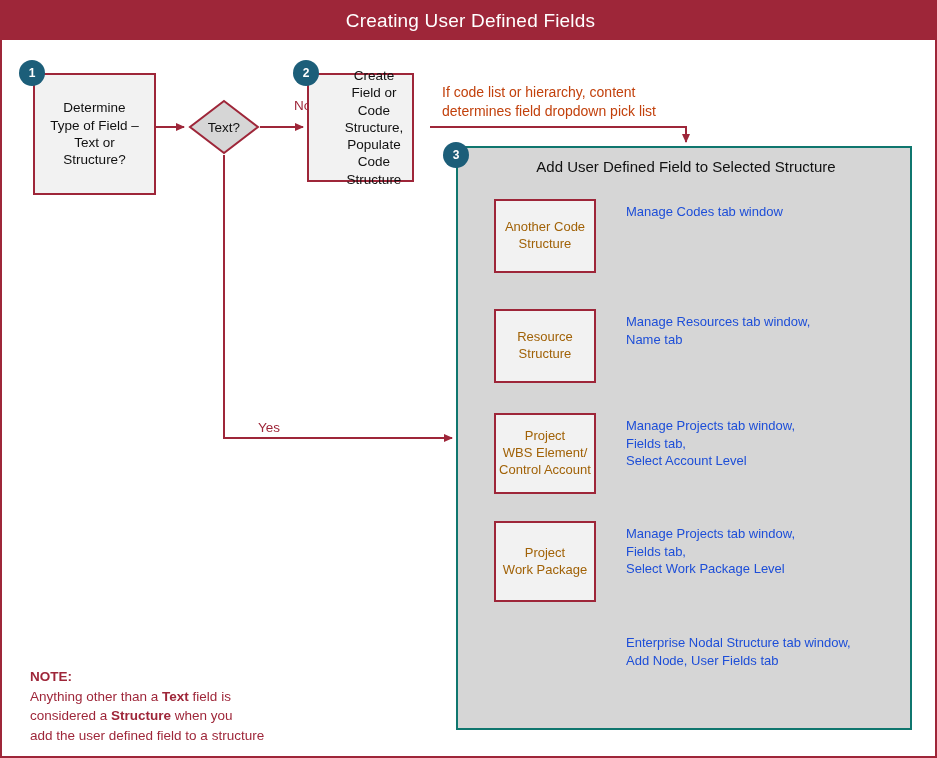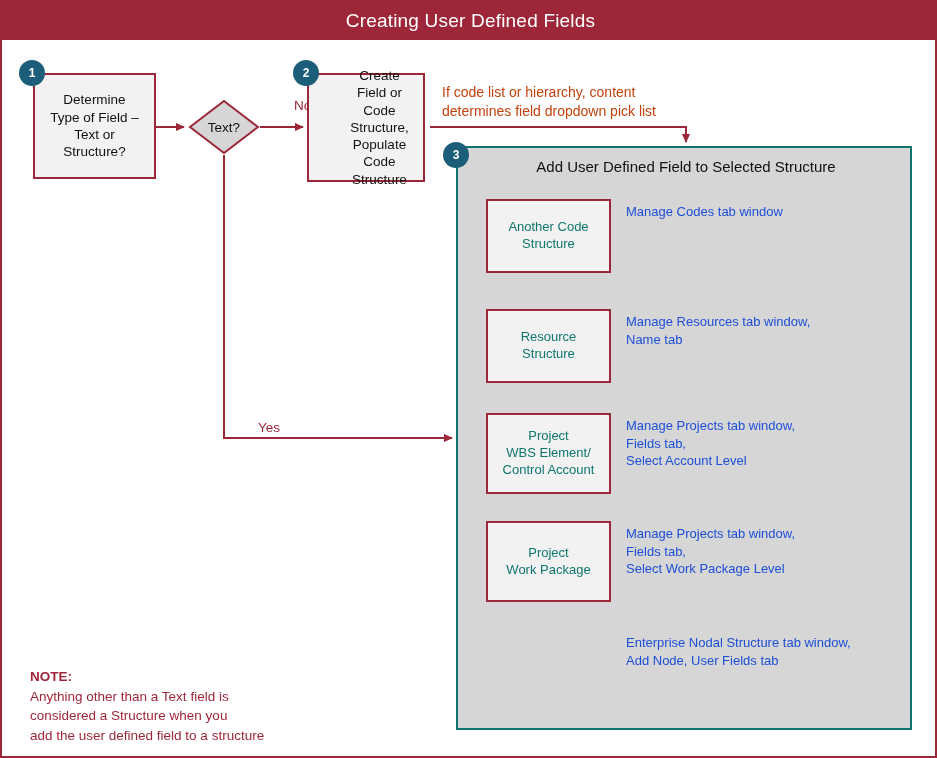--- a/index.html
+++ b/index.html
@@ -90,31 +90,31 @@
     position: absolute;
     left: 0; top: 10px;
     width: 456px;
     text-align: center;
     font-size: 15px;
     color: #111111;
   }
   .sub-row { position: absolute; left: 28px; width: 420px; }
   .sub-box {
     position: absolute;
-    left: 0; top: 0;
-    width: 125px;
+    left: 8px; top: 0;
+    width: 102px;
     background: #f2f2f2;
     border: 2px solid #9e2639;
     box-sizing: border-box;
     display: flex;
     align-items: center;
     justify-content: center;
     text-align: center;
     font-size: 13px;
-    color: #0f766e;
+    color: #a16207;
     line-height: 1.3;
   }
   .sub-note {
     position: absolute;
     left: 140px; top: 4px;
     width: 280px;
     font-size: 13px;
     color: #1d4ed8;
     line-height: 1.35;
   }
@@ -133,21 +133,21 @@
   
   #note {
     position: absolute;
     left: 28px; top: 665px;
     width: 330px;
     font-size: 13.5px;
     color: #9e2639;
     line-height: 1.45;
   }
   #note .hd { font-weight: bold; }
-  #note b { font-weight: normal; }
+  #note b { font-weight: bold; }
   
   #wires {
     position: absolute;
     left: 0; top: 0;
     width: 937px; height: 758px;
     pointer-events: none;
   }
 </style>
 </head>
 <body>
@@ -166,37 +166,37 @@
     <path d="M154,125 L182,125" stroke="#9e2639" stroke-width="2" fill="none" marker-end="url(#arrow)"></path>
 
     <path d="M258,125 L301,125" stroke="#9e2639" stroke-width="2" fill="none" marker-end="url(#arrow)"></path>
 
     <path d="M222,153 L222,436 L450,436" stroke="#9e2639" stroke-width="2" fill="none" marker-end="url(#arrow)"></path>
 
     <path d="M428,125 L684,125 L684,140" stroke="#9e2639" stroke-width="2" fill="none" marker-end="url(#arrow)"></path>
   </svg>
 
   <div class="badge" style="left:17px; top:58px;">1</div>
-  <div class="pbox" style="left:31px; top:71px; width:123px; height:106px; white-space:pre-line;">Determine
+  <div class="pbox" style="left:31px; top:71px; width:123px; height:122px; white-space:pre-line;">Determine
 Type of Field –
 Text or
 Structure?</div>
 
   <div id="diamond-wrap">
     <svg width="72" height="56" viewBox="0 0 72 56">
       <polygon points="36,2 70,28 36,54 2,28" fill="#d6d6d6" stroke="#9e2639" stroke-width="2"></polygon>
     </svg>
     <div id="diamond-label">Text?</div>
   </div>
 
   <div class="edge-label" style="left:264px; top:96px;margin-left:28px;">No</div>
   <div class="edge-label" style="left:256px; top:418px;">Yes</div>
 
   <div class="badge" style="left:291px; top:58px;">2</div>
-  <div class="pbox" style="left:305px; top:71px; width:118px; height:109px; white-space:pre-line;padding-left:31px;">Create
+  <div class="pbox" style="left:305px; top:71px; width:107px; height:109px; white-space:pre-line;padding-left:31px;">Create
 Field or Code
 Structure,
 Populate Code
 Structure</div>
 
   <div class="annot" style="left:440px; top:81px; width:280px; white-space:pre-line;">If code list or hierarchy, content
 determines field dropdown pick list</div>
 
   <div class="badge" style="left:441px; top:140px;">3</div>
   <div id="container3">

